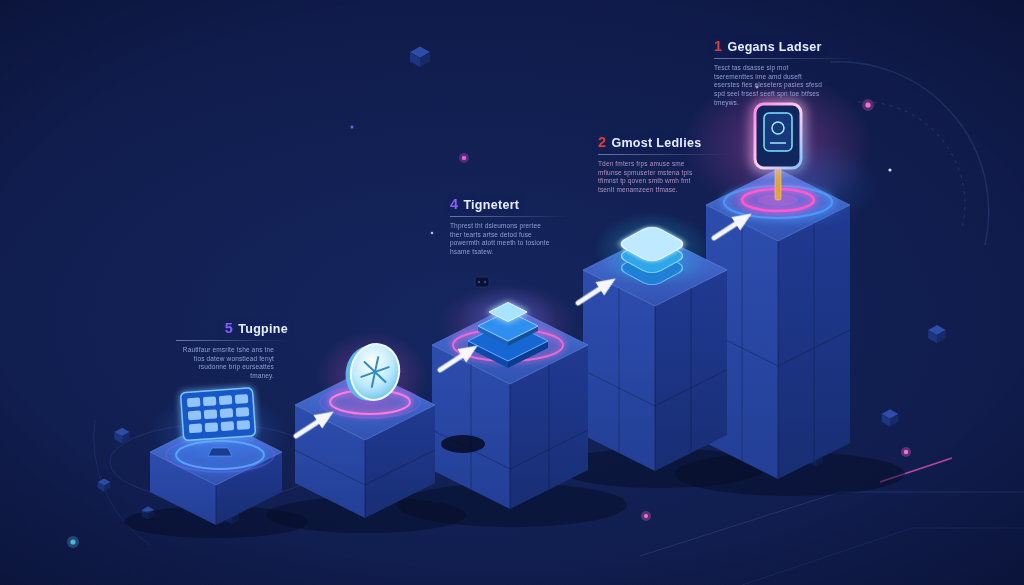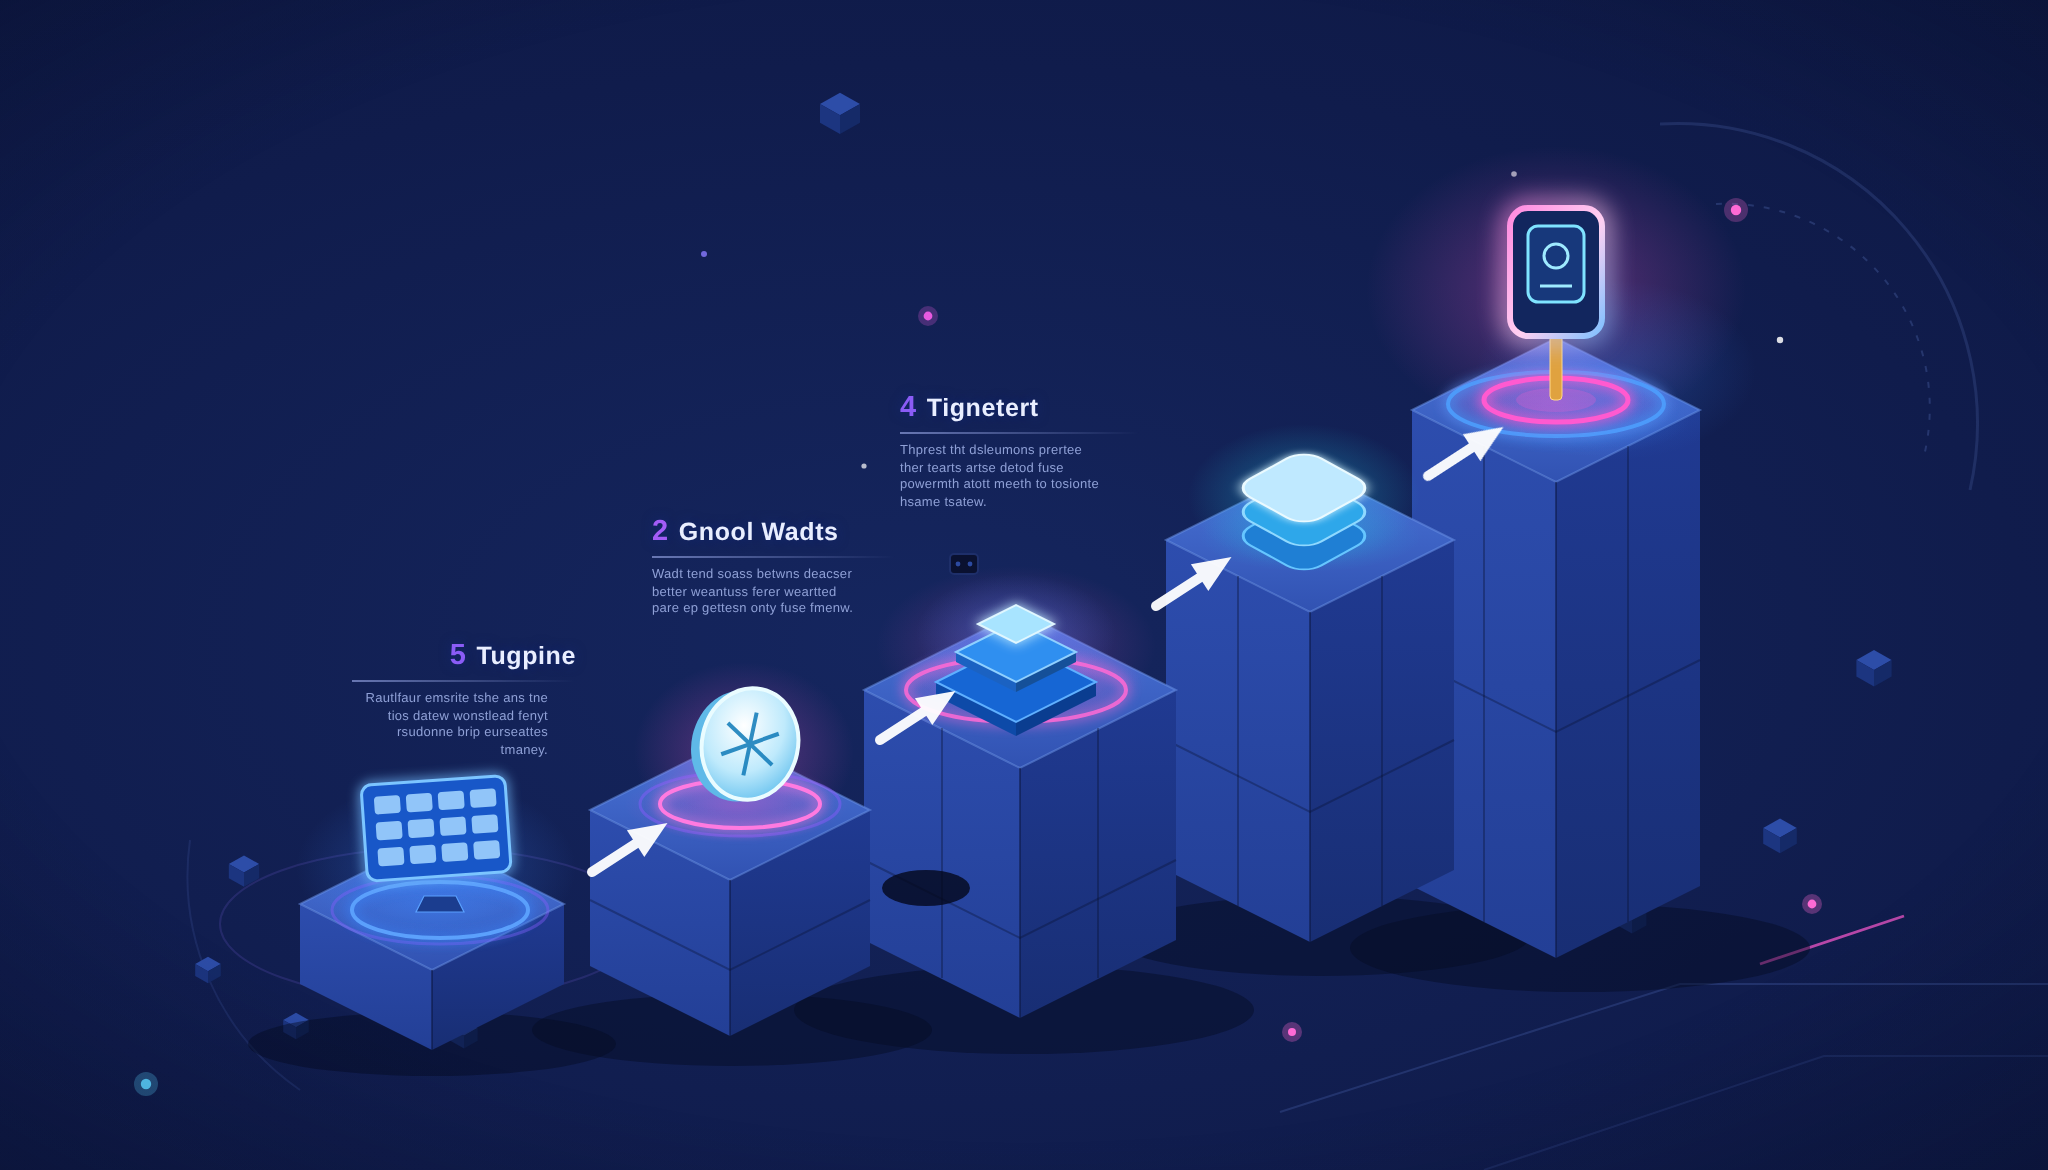--- a/index.html
+++ b/index.html
@@ -290,32 +290,39 @@
 <div class="labels">
 
   <div class="step-label" style="left:176px;top:320px;width:112px;text-align:right;">
     <div class="step-title">
       <span class="step-num num-purple">5</span><span>Tugpine</span>
     </div>
     <div class="step-divider"></div>
     <div class="step-body" style="width:98px;">Rautlfaur emsrite tshe ans tne tios datew wonstlead fenyt rsudonne brip eurseattes tmaney.</div>
   </div>
 
-  <div class="step-label" style="left:326px;top:258px;width:122px;">
-    <div class="step-title">
-      <span class="step-num num-violet">2</span><span>Gnool Wadts</span>
-    </div>
-    <div class="step-divider"></div>
-    <div class="step-body" style="width:104px;">Wadt tend soass betwns deacser better weantuss ferer weartted pare ep gettesn onty fuse fmenw.</div>
-  </div>
 
   <div class="step-label" style="left:450px;top:196px;width:120px;">
     <div class="step-title">
       <span class="step-num num-purple">4</span><span>Tignetert</span>
     </div>
     <div class="step-divider"></div>
     <div class="step-body" style="width:100px;">Thprest tht dsleumons prertee ther tearts artse detod fuse powermth atott meeth to tosionte hsame tsatew.</div>
   </div>
 
-
+  <div class="step-label" style="left:598px;top:134px;width:132px;">
+    <div class="step-title">
+      <span class="step-num num-red">2</span><span>Gmost Ledlies</span>
+    </div>
+    <div class="step-divider"></div>
+    <div class="step-body body-mauve" style="width:106px;">Tden fmters frps amuse sme mfiunse spmuseter mstena tpis tfimnst tp qoven smtb wmh fmt tsenlt menamzeen tfmase.</div>
+  </div>
+
+  <div class="step-label" style="left:714px;top:38px;width:142px;">
+    <div class="step-title">
+      <span class="step-num num-red">1</span><span>Gegans Ladser</span>
+    </div>
+    <div class="step-divider"></div>
+    <div class="step-body" style="width:108px;">Tesct tas dsasse sip mot tserementtes ime amd duseft eserstes fies eleseters pasies sfesd spd seel frsesf seeft spn toe btfses tmeyws.</div>
+  </div>
 
 </div>
 </div>
 
 </body></html>

